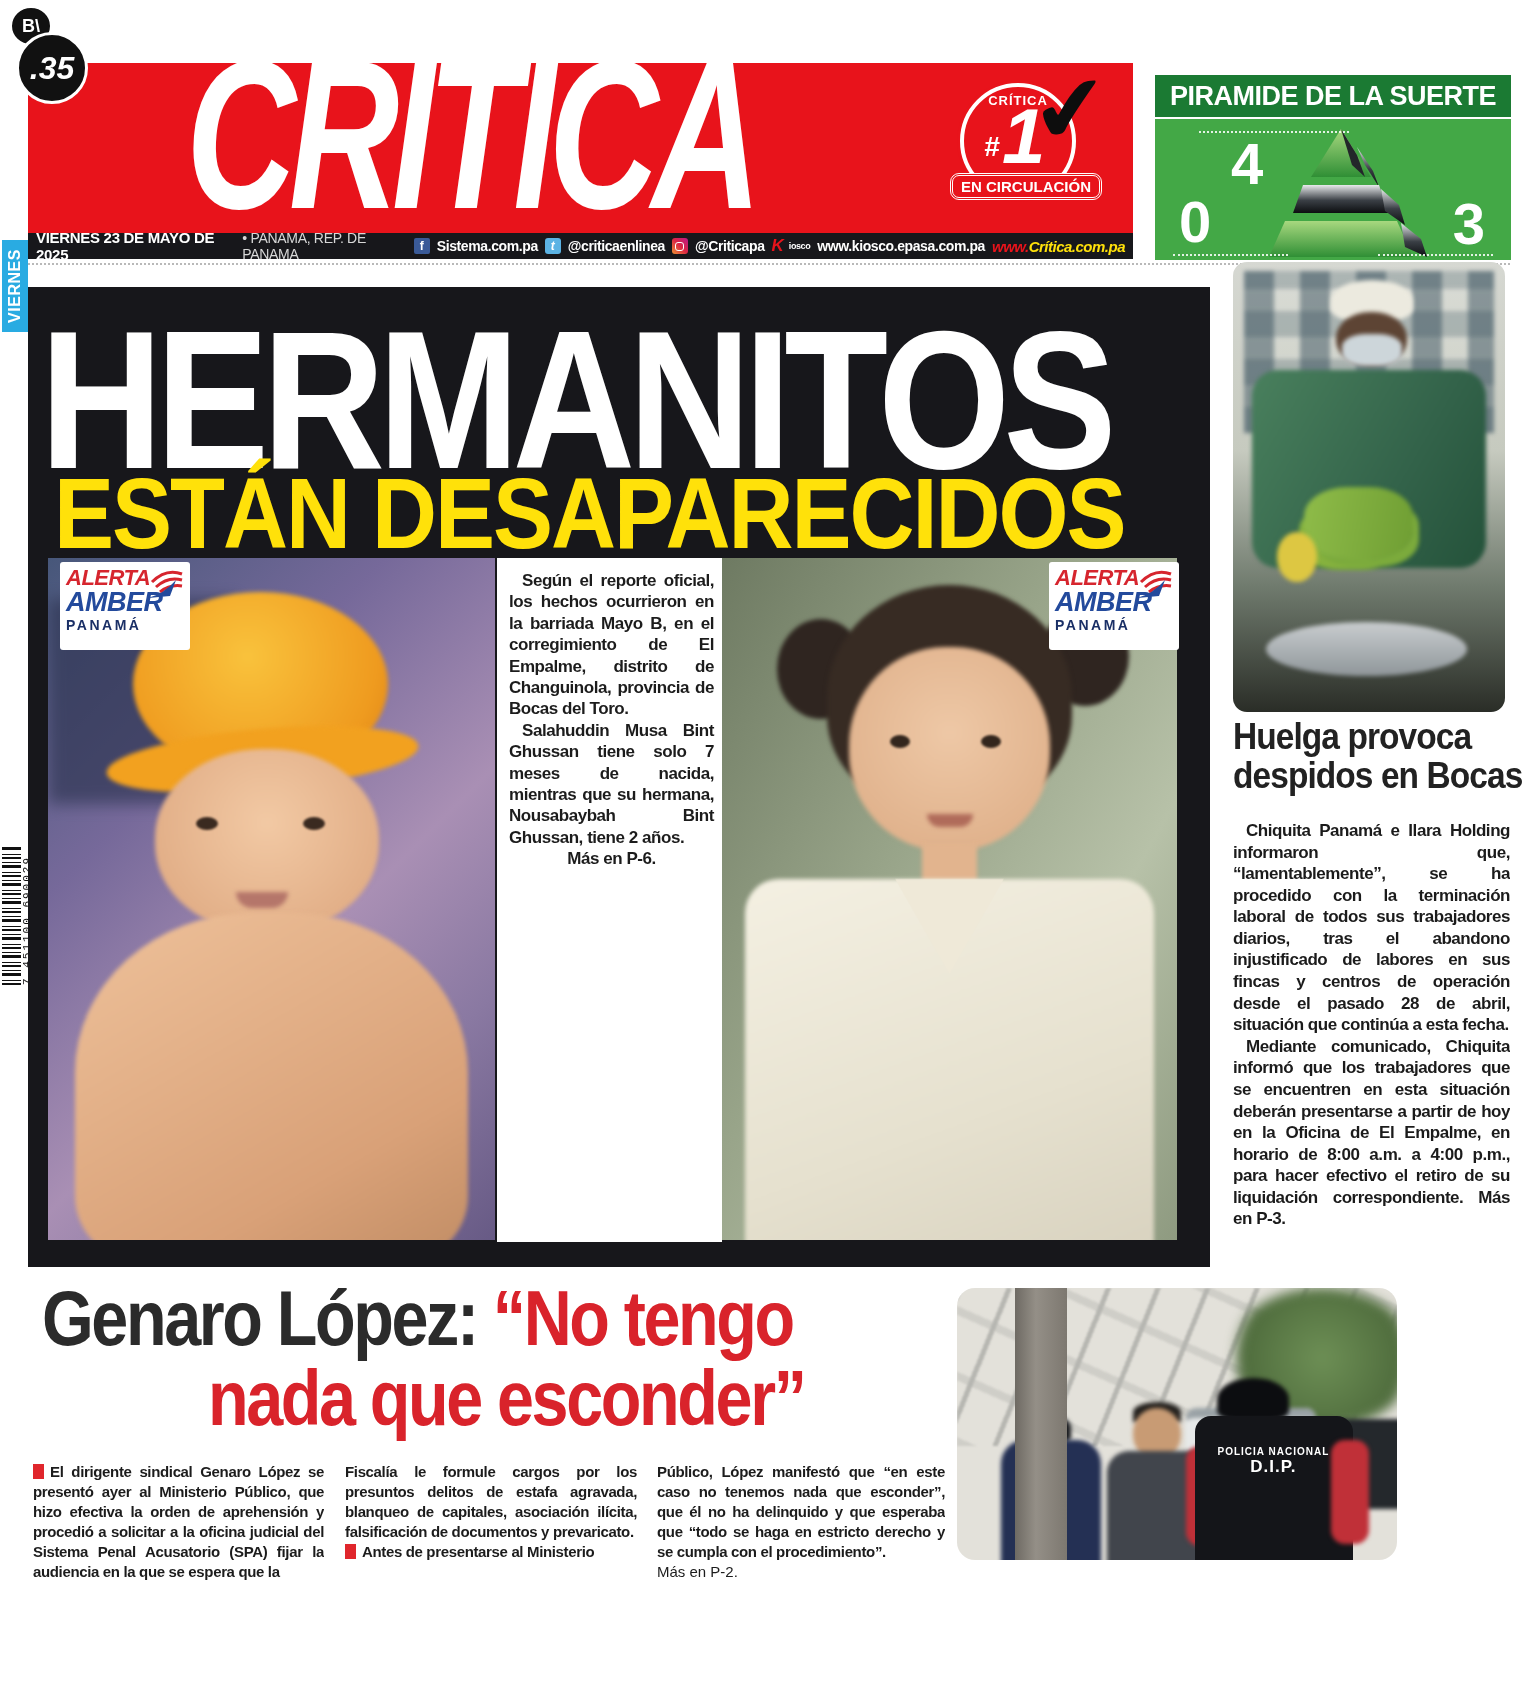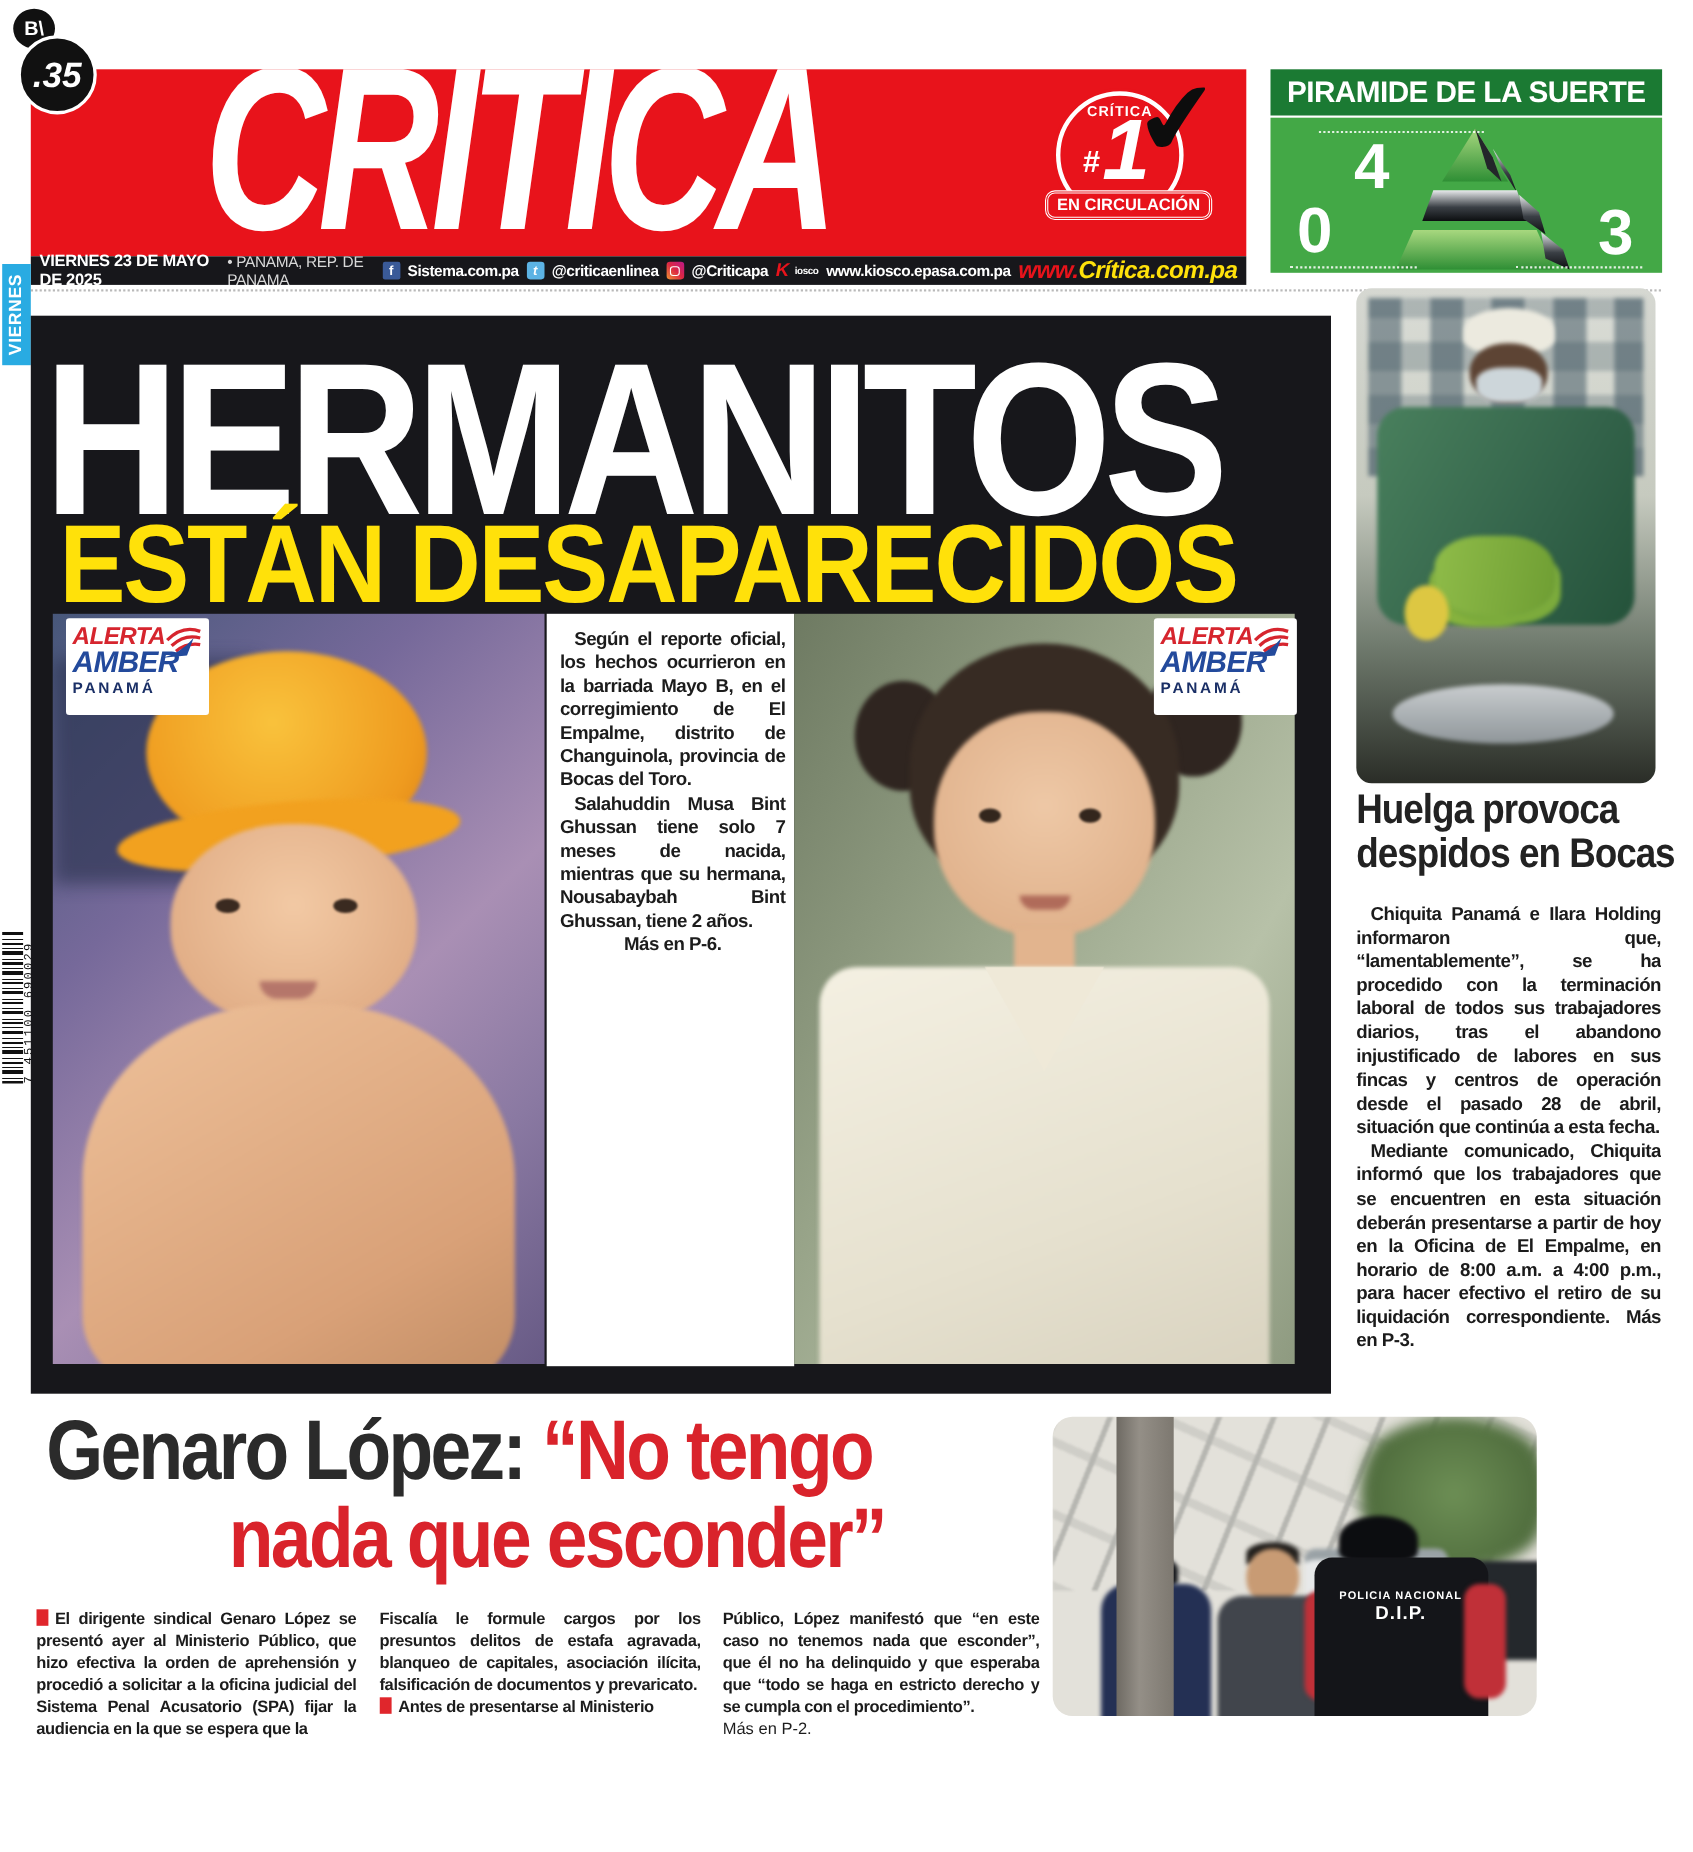--- a/index.html
+++ b/index.html
@@ -27,26 +27,26 @@
   #datebar .db-place { font-weight:400; font-size:14px; color:#d8d8d8; margin-left:6px; letter-spacing:-0.3px; }
   #datebar .db-right { margin-left:auto; display:flex; align-items:center; gap:7px; }
   .soc { width:16px; height:16px; border-radius:3px; color:#fff; font-size:12px; font-weight:900; display:flex; align-items:center; justify-content:center; }
   .soc.fb { background:#3a5a98; border-radius:2px; }
   .soc.tw { background:#5cb3e4; font-style:italic; }
   .soc.ig { background:linear-gradient(45deg,#f09433,#dc2743,#bc1888); }
   .soc.ig i { display:block; width:9px; height:9px; border:1.5px solid #fff; border-radius:3px; }
   .db-label { font-size:14px; font-weight:700; letter-spacing:-0.4px; }
   .db-kk { color:#e8131b; font-weight:900; font-style:italic; font-size:17px; }
   .db-kiosco-sub { font-size:9px; font-weight:700; margin-left:-2px; }
-  .db-site { font-size:22px; font-weight:900; font-style:italic; letter-spacing:-0.5px;text-align:center; }
+  .db-site { font-size:15px; font-weight:900; font-style:italic; letter-spacing:-0.5px;text-align:center; }
   .db-site .w { color:#e8131b; } .db-site .r { color:#ffe10a; }
   #rule-dotted { position:absolute; left:28px; top:263px; width:1482px; border-top:2px dotted #b9b9b9; }
 
   
-  #pyramid { position:absolute; left:1155px; top:63px; width:356px; height:185px; background:#fff; }
+  #pyramid { position:absolute; left:1155px; top:75px; width:356px; height:185px; background:#fff; }
   #pyr-head { height:42px; background:#1b7a33; color:#fff; font-weight:900; font-size:27px; letter-spacing:-0.5px; display:flex; align-items:center; justify-content:center; transform-origin:0 0; }
   #pyr-body { position:relative; height:141px; margin-top:2px; background:#43a846; overflow:hidden; }
   .pyr-num { position:absolute; color:#fff; font-weight:900; font-size:58px; line-height:1; }
   #pyr-n4 { left:76px; top:16px; } #pyr-n0 { left:24px; top:74px; } #pyr-n3 { right:26px; top:76px; }
   .pyr-dot { position:absolute; border-top:2px dotted rgba(255,255,255,.85); }
   #pyr-d1 { left:44px; top:12px; width:150px; } #pyr-d2 { left:18px; bottom:4px; width:115px; } #pyr-d3 { right:18px; bottom:4px; width:115px; }
   #pyr-svg { position:absolute; left:98px; top:6px; }
 
   
   #viernes-tab { position:absolute; left:2px; top:240px; width:26px; height:92px; background:#29abe2; display:flex; align-items:center; justify-content:center; }

